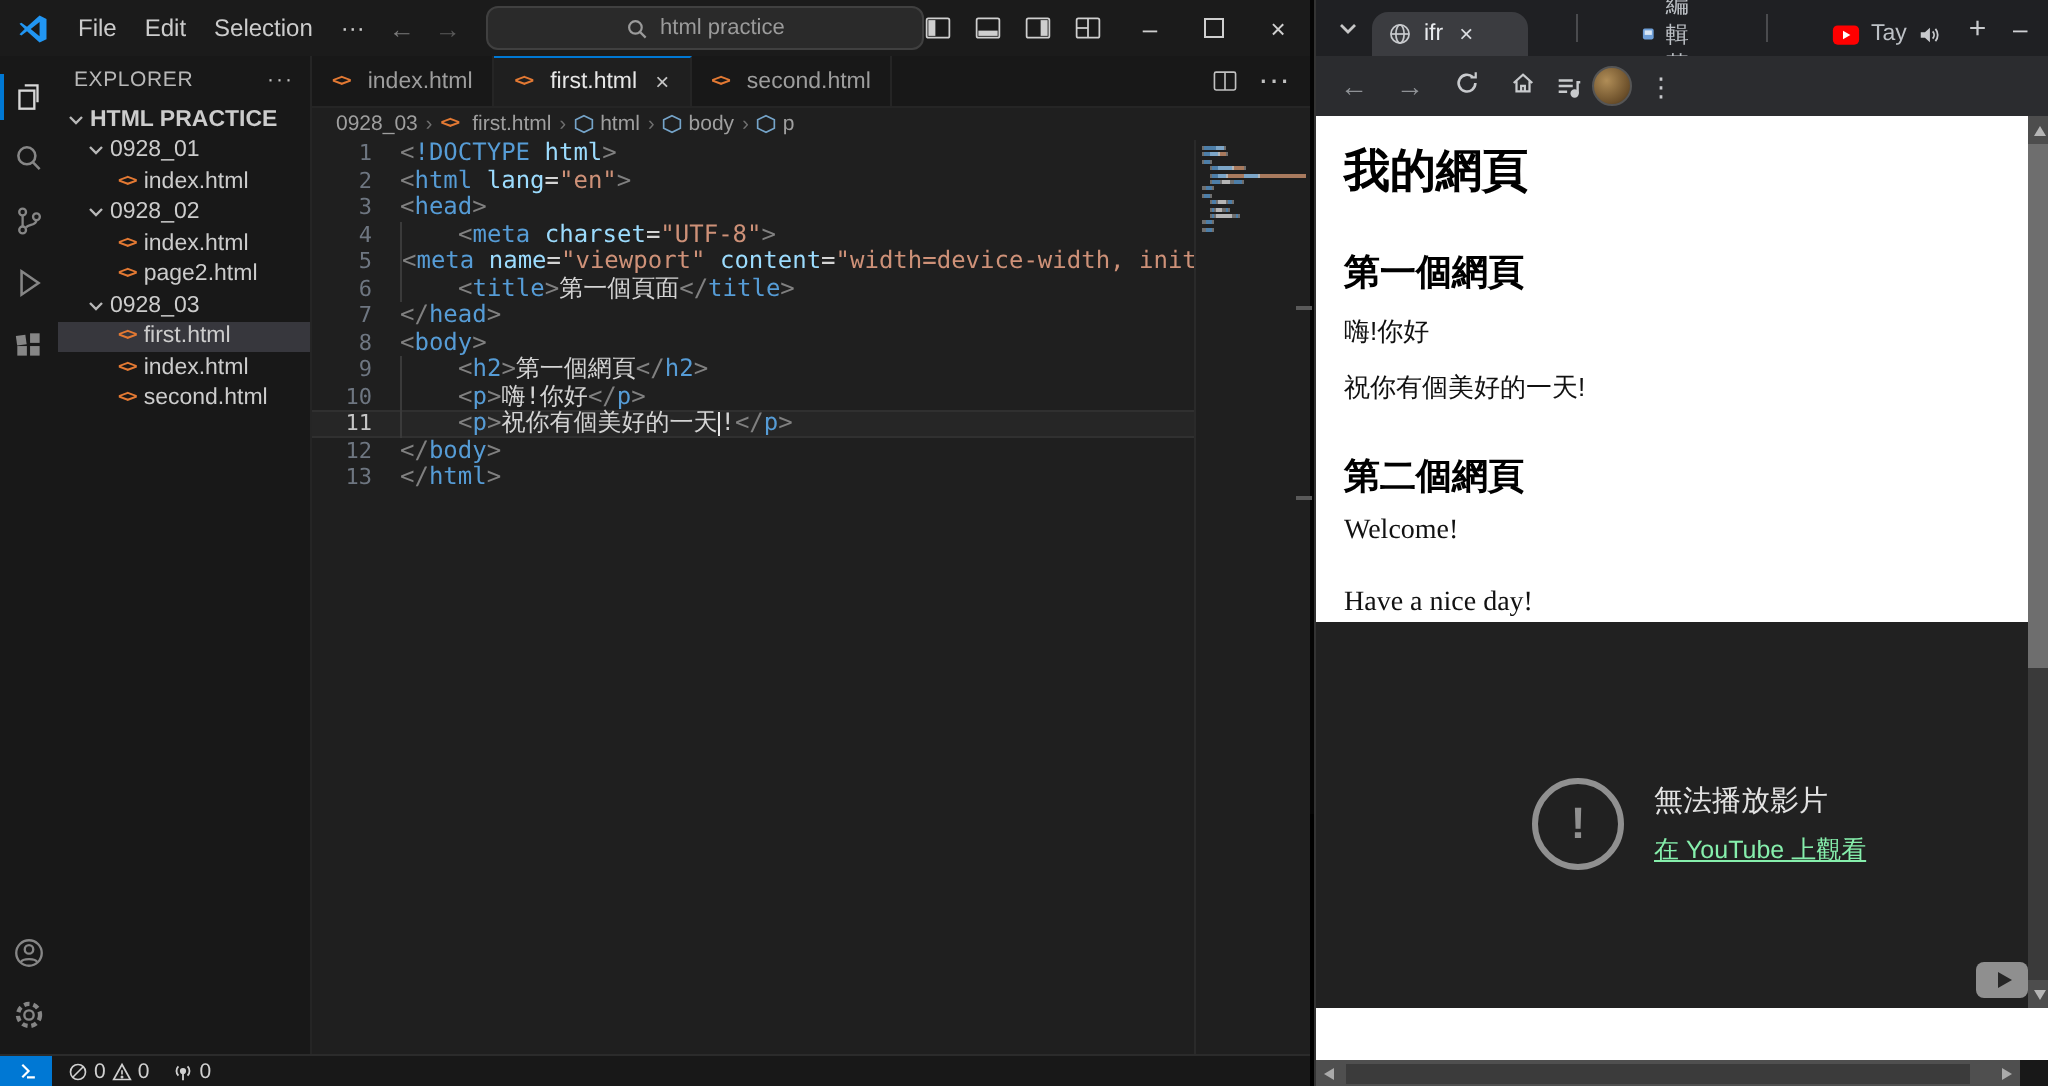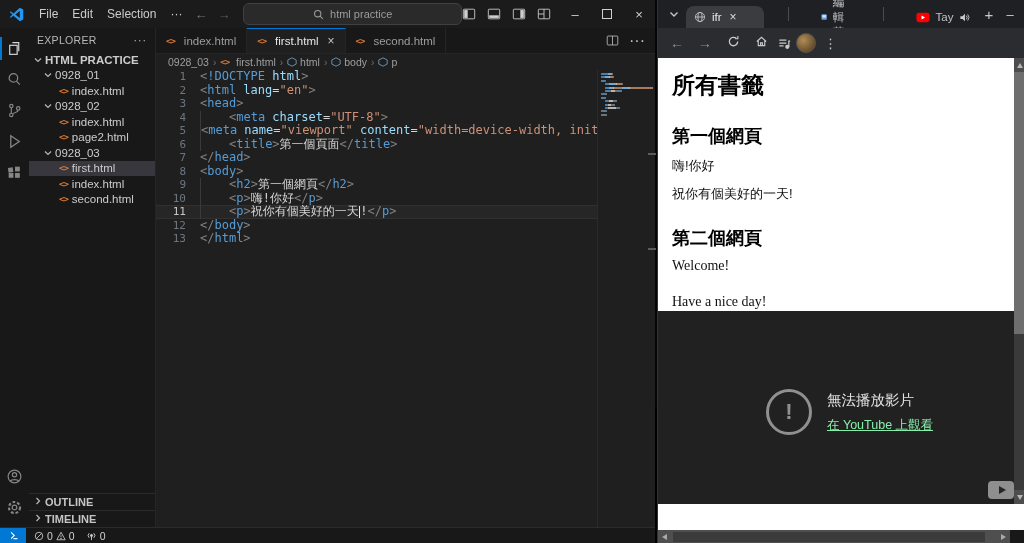--- a/index.html
+++ b/index.html
@@ -274,34 +274,20 @@
             </div>
             <div class="tree-row tree-file">
               <span class="hticon">&lt;&gt;</span>
               <span>index.html</span>
             </div>
             <div class="tree-row tree-file">
               <span class="hticon">&lt;&gt;</span>
               <span>second.html</span>
             </div>
           </div>
-        <div class="sb-panels" id="vs-panels">
-            <div class="sb-panel">
-              <span><svg width="10" height="10" viewBox="0 0 10 10">
-                  <path d="M3.5 2 L6.5 5 L3.5 8" stroke="#b8b8b8" stroke-width="1.2" fill="none"></path>
-                </svg></span>
-              <span>OUTLINE</span>
-            </div>
-            <div class="sb-panel">
-              <span><svg width="10" height="10" viewBox="0 0 10 10">
-                  <path d="M3.5 2 L6.5 5 L3.5 8" stroke="#b8b8b8" stroke-width="1.2" fill="none"></path>
-                </svg></span>
-              <span>TIMELINE</span>
-            </div>
-          </div>
       </div>
 
       <div class="editor">
         <div class="tabbar" id="vs-tabbar">
             <div class="tab">
               <span class="hticon">&lt;&gt;</span>
               <span>index.html</span>
             </div>
             <div class="tab active">
               <span class="hticon">&lt;&gt;</span>
@@ -481,21 +467,21 @@
             <circle cx="11" cy="11.5" r="1.6" fill="#c8cacd"></circle>
             <path d="M12.6 11.5 V5.5 H14"></path>
           </svg>
       </span>
       <span class="avatar"></span>
       <span class="dots3">⋮</span>
     </div>
 
 
     <div class="br-page">
-      <div class="pg-h1">所有書籤</div>
+      <div class="pg-h1">我的網頁</div>
       <div class="pg-h2" style="top:66px">第一個網頁</div>
       <div class="pg-p" style="top:99px">嗨!你好</div>
       <div class="pg-p" style="top:127px">祝你有個美好的一天!</div>
       <div class="pg-h2" style="top:168px">第二個網頁</div>
       <div class="pg-p pg-serif" style="top:200px">Welcome!</div>
       <div class="pg-p pg-serif" style="top:236px">Have a nice day!</div>
 
       <div class="video">
         <div class="vid-group">
           <div class="err-circle">!</div>

